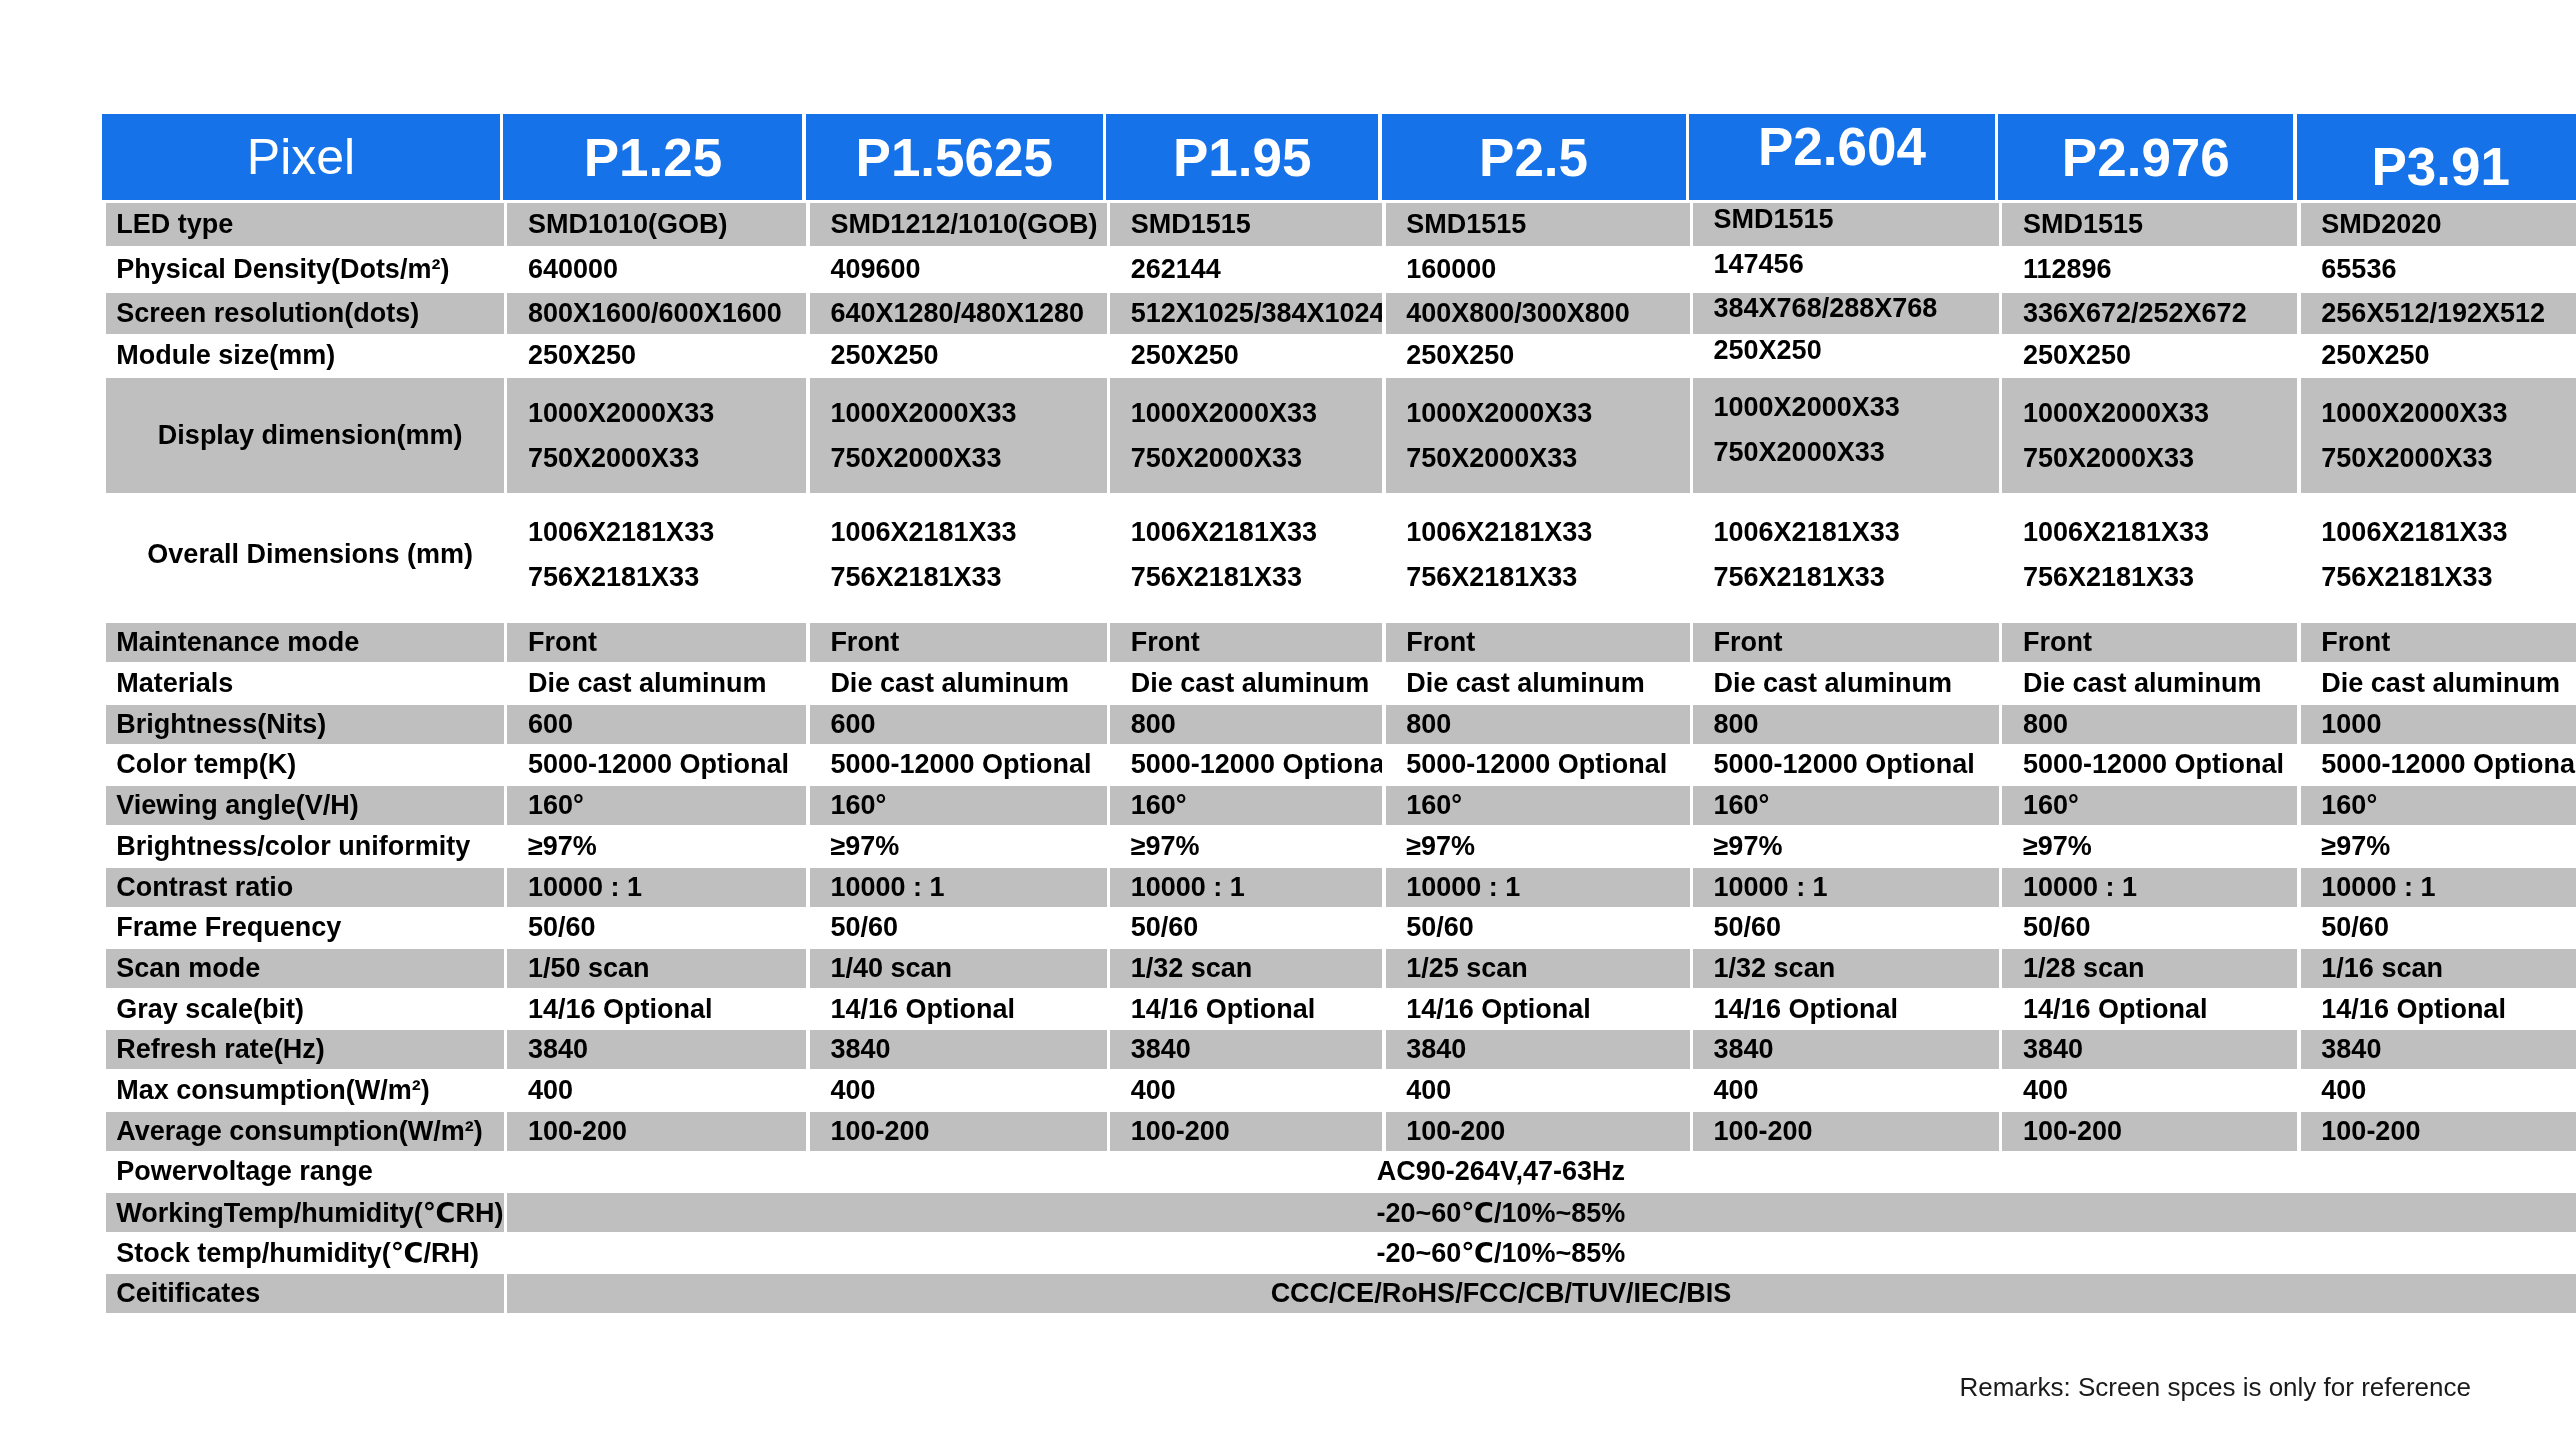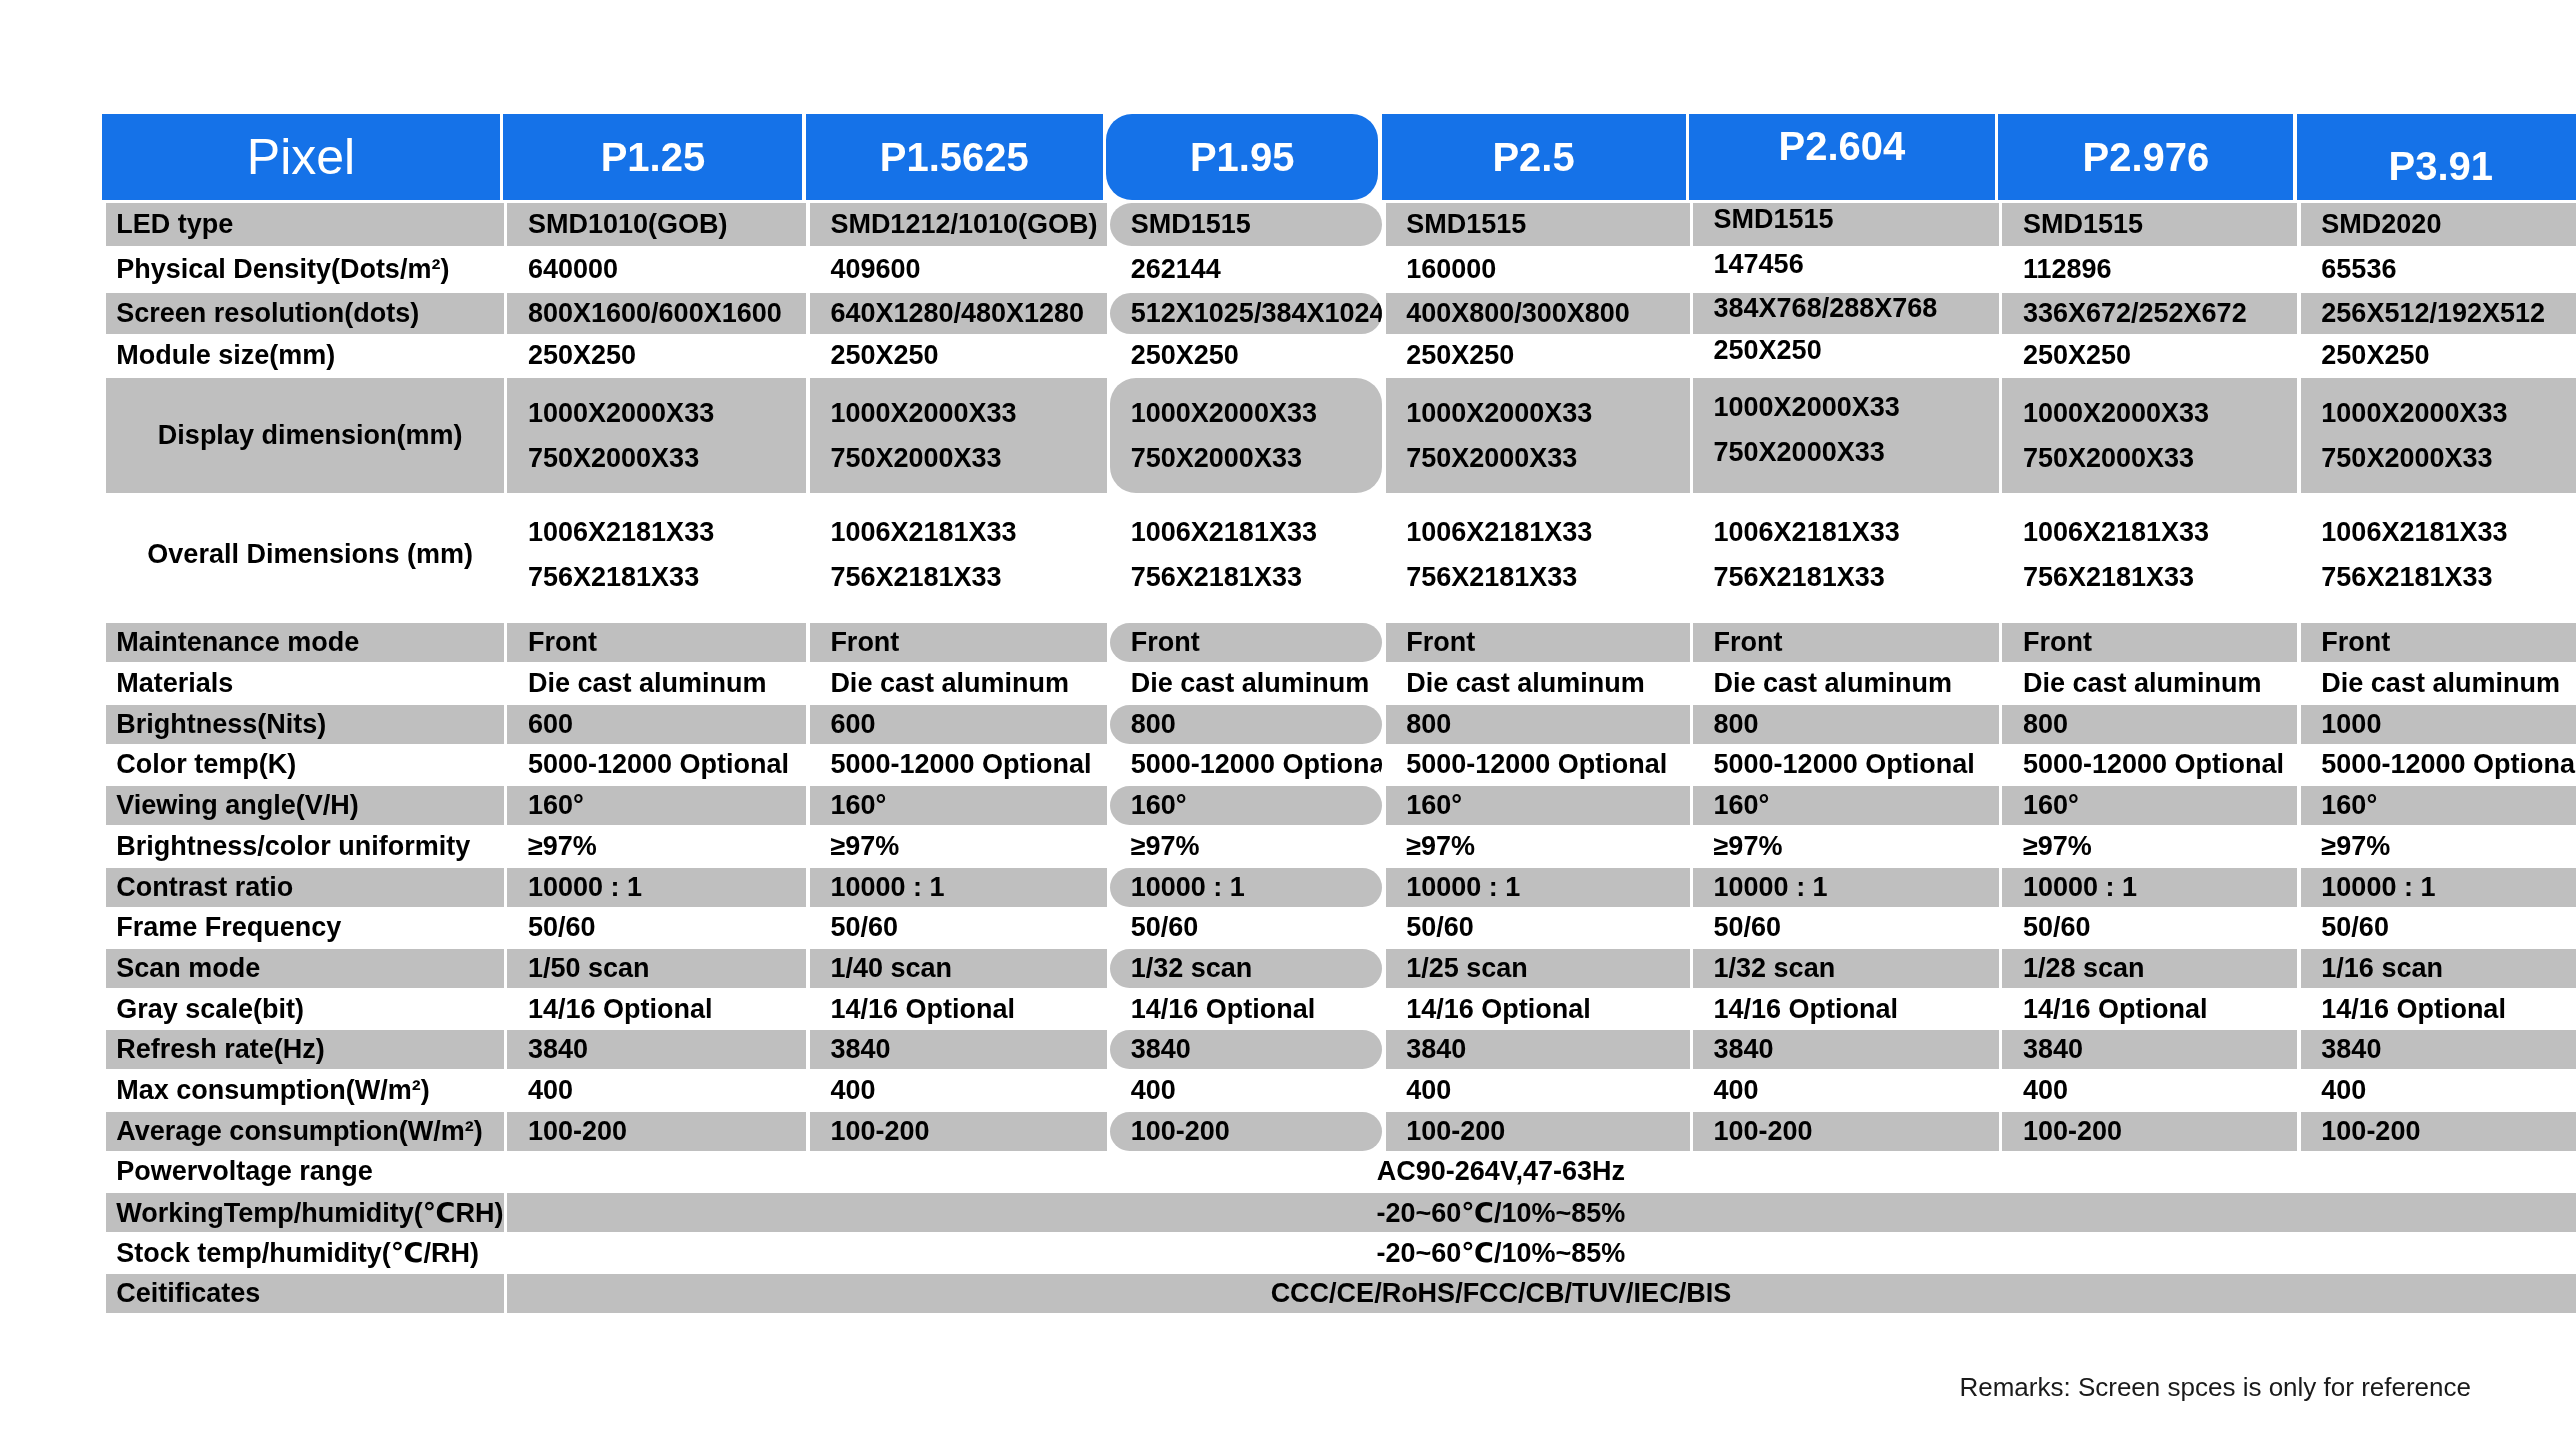--- a/index.html
+++ b/index.html
@@ -5,36 +5,36 @@
   html,body{margin:0;padding:0;background:#ffffff;}
   .page{
     position:relative;width:2576px;height:1449px;background:#ffffff;overflow:hidden;
     font-family:"Liberation Sans","DejaVu Sans",sans-serif;color:#000;
   }
   .spec-table{position:absolute;left:58px;top:114px;width:2483px;display:flex;flex-direction:column;}
   .header-row{display:flex;column-gap:3.4px;height:86px;margin-bottom:3.4px;margin-left:44px;}
   .hcell{
     background:var(--blue,#1572E8);color:#ffffff;box-sizing:border-box;
     display:flex;align-items:center;justify-content:center;
-    font-weight:bold;font-size:40px;flex:0 0 auto;
+    font-weight:bold;font-size:53px;flex:0 0 auto;
   }
   .hcell.pixel{font-weight:400;font-size:50px;}
   .hcell.hcol5{padding-bottom:20.6px;}
   .hcell.hcol7{padding-top:19px;}
   .tbody{display:flex;flex-direction:column;row-gap:1.7px;}
   .trow{display:flex;column-gap:3.4px;padding-left:48px;}
   .cell{
     box-sizing:border-box;background:#ffffff;height:39px;flex:0 0 auto;
     display:flex;align-items:center;font-weight:bold;font-size:27px;
     padding-left:20.6px;white-space:nowrap;overflow:hidden;
   }
   .trow.shaded .cell{background:var(--gray,#BFBFBF);}
   .cell.label{padding-left:10.3px;}
   
-  .col0{width:398px;}.col1{width:299px;}.col2{width:297px;}.col3{width:272px;border-radius:26px;}
+  .col0{width:398px;}.col1{width:299px;}.col2{width:297px;}.col3{width:272px;}
   .col4{width:304px;}.col5{width:306px;}.col6{width:295px;}.col7{width:288px;}
   
   .trow.r0 .cell,.trow.r1 .cell{height:43px;}
   .trow.r2 .cell,.trow.r3 .cell{height:41px;}
   .trow.r4 .cell{height:115px;}
   .trow.r5 .cell{height:120px;}
   .trow.r5{margin-bottom:6.9px;}
   
   .trow.tall .cell{flex-direction:column;justify-content:center;align-items:flex-start;line-height:45px;}
   .trow.tall .cell.label{flex-direction:row;align-items:center;}

